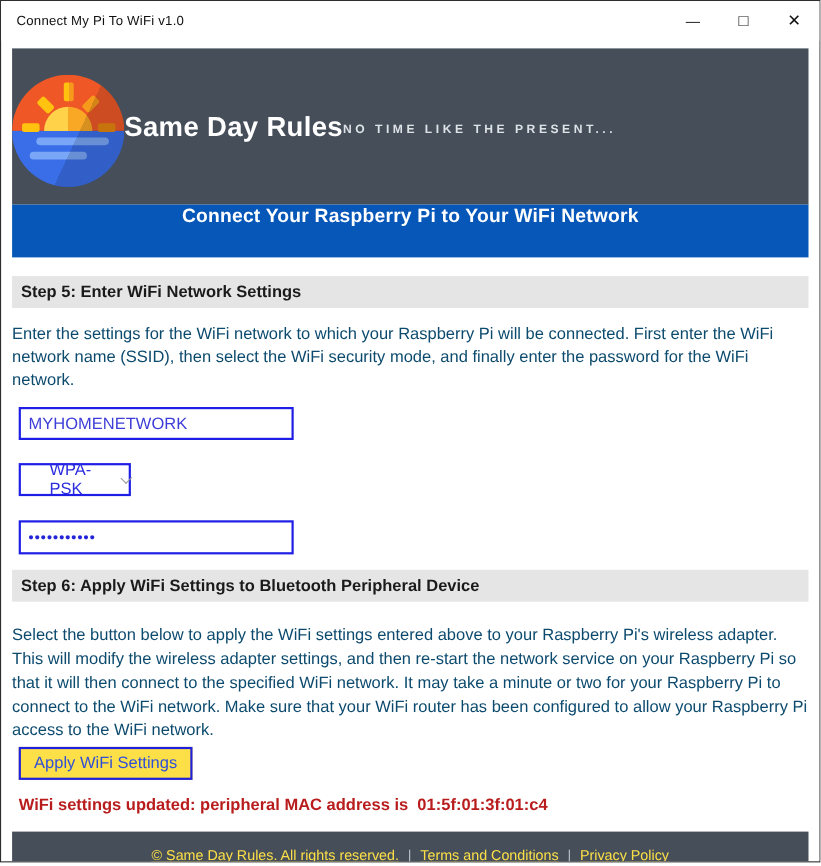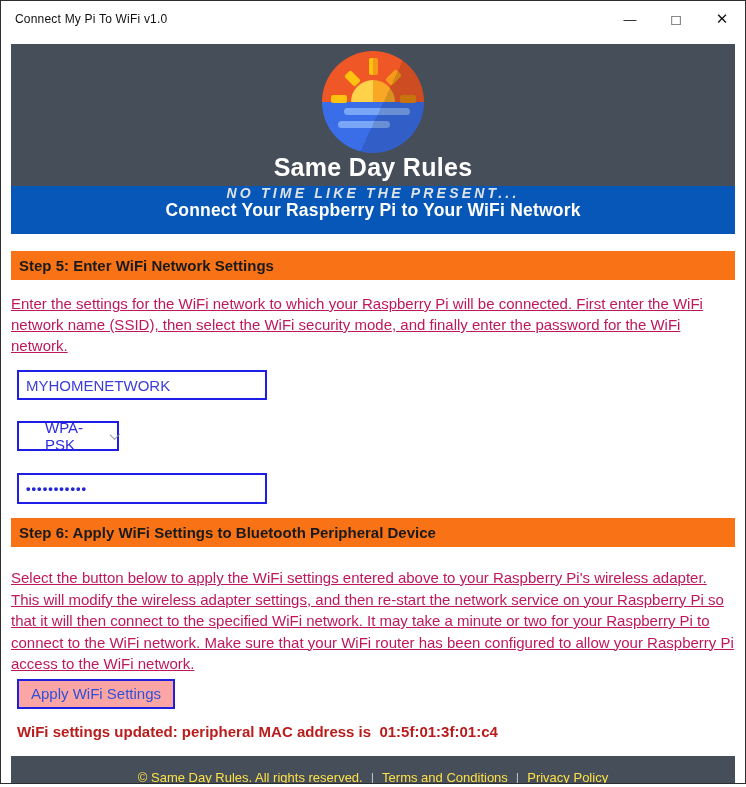--- a/index.html
+++ b/index.html
@@ -28,60 +28,60 @@
   }
   .win-btn.maxi { font-size:15px; }
   .win-btn.close { font-size:15px; }
 
   
   .content { margin:0 10px; }
 
   
   .app-header {
     margin-top:7px; height:142px; background:#454e59;
-    display:flex; flex-direction:column; align-items:center;
+    display:flex; align-items:center;
   }
   .logo { position:relative; width:102px; height:102px; border-radius:50%; overflow:hidden; margin-top:7px; flex:none; }
   .logo .sky   { position:absolute; left:0; top:0; width:102px; height:51px; background:#ef5826; }
   .logo .sea   { position:absolute; left:0; top:51px; width:102px; height:51px; background:#3a6ee8; }
   .logo .shade { position:absolute; left:0; top:0; width:102px; height:102px;
                  background:linear-gradient(115deg, rgba(0,0,0,0) 57%, rgba(0,0,0,0.14) 57%); }
   .logo .sun   { position:absolute; left:29px; top:29px; width:44px; height:22px;
                  border-radius:22px 22px 0 0;
                  background:linear-gradient(90deg,#ffd24a 0 50%, #f9a825 50% 100%); }
   .ray { position:absolute; background:#ffc20e; border-radius:2px; }
   .ray.v  { left:47px; top:7px;  width:9px;  height:17px; background:linear-gradient(90deg,#ffc20e 0 50%, #f59a1a 50% 100%); }
   .ray.dl { left:26px; top:20px; width:9px;  height:15px; transform:rotate(-45deg); }
   .ray.dr { left:67px; top:19px; width:9px;  height:15px; transform:rotate(45deg); background:#f59a1a; }
   .ray.hl { left:9px;  top:44px; width:16px; height:8px; }
   .ray.hr { left:78px; top:44px; width:16px; height:8px; background:#e8860f; }
   .stripe { position:absolute; height:7px; border-radius:3.5px; background:#7aa6f7; }
   .stripe.s1 { left:22px; top:57px; width:66px; }
   .stripe.s2 { left:16px; top:70px; width:52px; }
   .brand { color:#ffffff; font-weight:700; font-size:25px; line-height:25px; margin-top:2px; letter-spacing:0.3px; }
-  .tagline { color:#dde2e7; font-weight:700; font-size:14px; letter-spacing:3.2px; margin-top:5px;font-style:italic; }
+  .tagline { color:#dde2e7; font-weight:700; font-size:11px; letter-spacing:3.2px; margin-top:5px; }
 
   
   .banner {
     height:48px; background:#0657b8;
-    display:flex; align-items:center; justify-content:center;
+    display:flex; justify-content:center;
   }
   .banner-title { color:#ffffff; font-weight:700; font-size:17.5px; letter-spacing:0.2px; }
 
   
   .step-bar {
-    height:29px; background:#f97316;
+    height:29px; background:#e5e5e5;
     display:flex; align-items:center; padding-left:8px;
   }
   .step-bar.s5 { margin-top:17px; }
   .step-bar.s6 { margin-top:14px; }
   .step-title { font-size:15px; font-weight:700; color:#1a1a1a; }
 
   
-  .para { font-size:15px; color:#be185d; line-height:21px;text-decoration:underline; }
+  .para { font-size:15px; color:#0c4a6e; line-height:21px; }
   .para.p5 { margin-top:13px; }
   .para.p6 { margin-top:20px; line-height:21.5px; }
 
   
   .ctl { margin-left:6px; display:block; }
   .text-input {
     width:250px; height:30px;
     border:2px solid #1e1ee6; background:#ffffff;
     font-family:"Liberation Sans", sans-serif;
     font-size:15px; color:#3d3dd8;
@@ -98,21 +98,21 @@
   .chevron {
     margin-left:10px; width:8px; height:8px;
     border-right:1.6px solid #9a9a9a; border-bottom:1.6px solid #9a9a9a;
     transform:rotate(45deg) translateY(-2px);
   }
 
   
   .apply-btn {
     margin:4px 0 0 6px; display:block;
     min-width:140px; height:30px; padding:0 12px;
-    background:#fca5a5; border:2px solid #2020dd;
+    background:#fde047; border:2px solid #2020dd;
     font-family:"Liberation Sans", sans-serif;
     font-size:15px; color:#3050d8; cursor:pointer;
   }
 
   
   .status {
     margin:14px 0 0 6px; font-size:15px; font-weight:700; color:#b91c1c;
     white-space:pre-wrap;
   }
 

